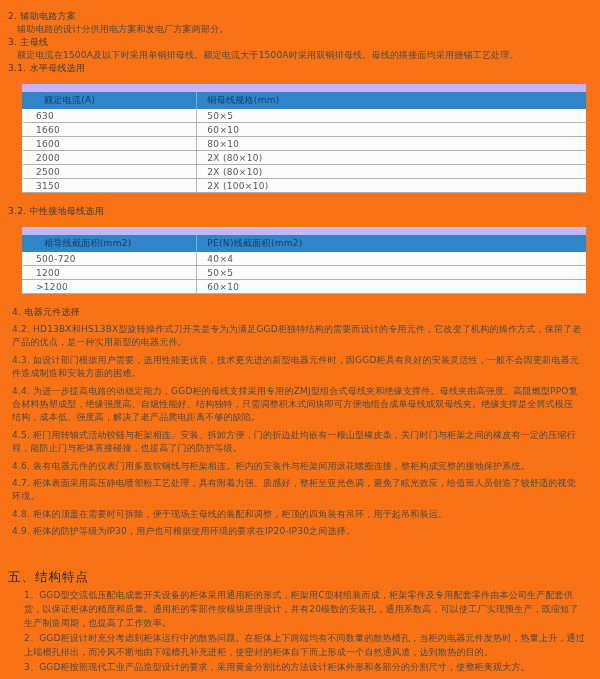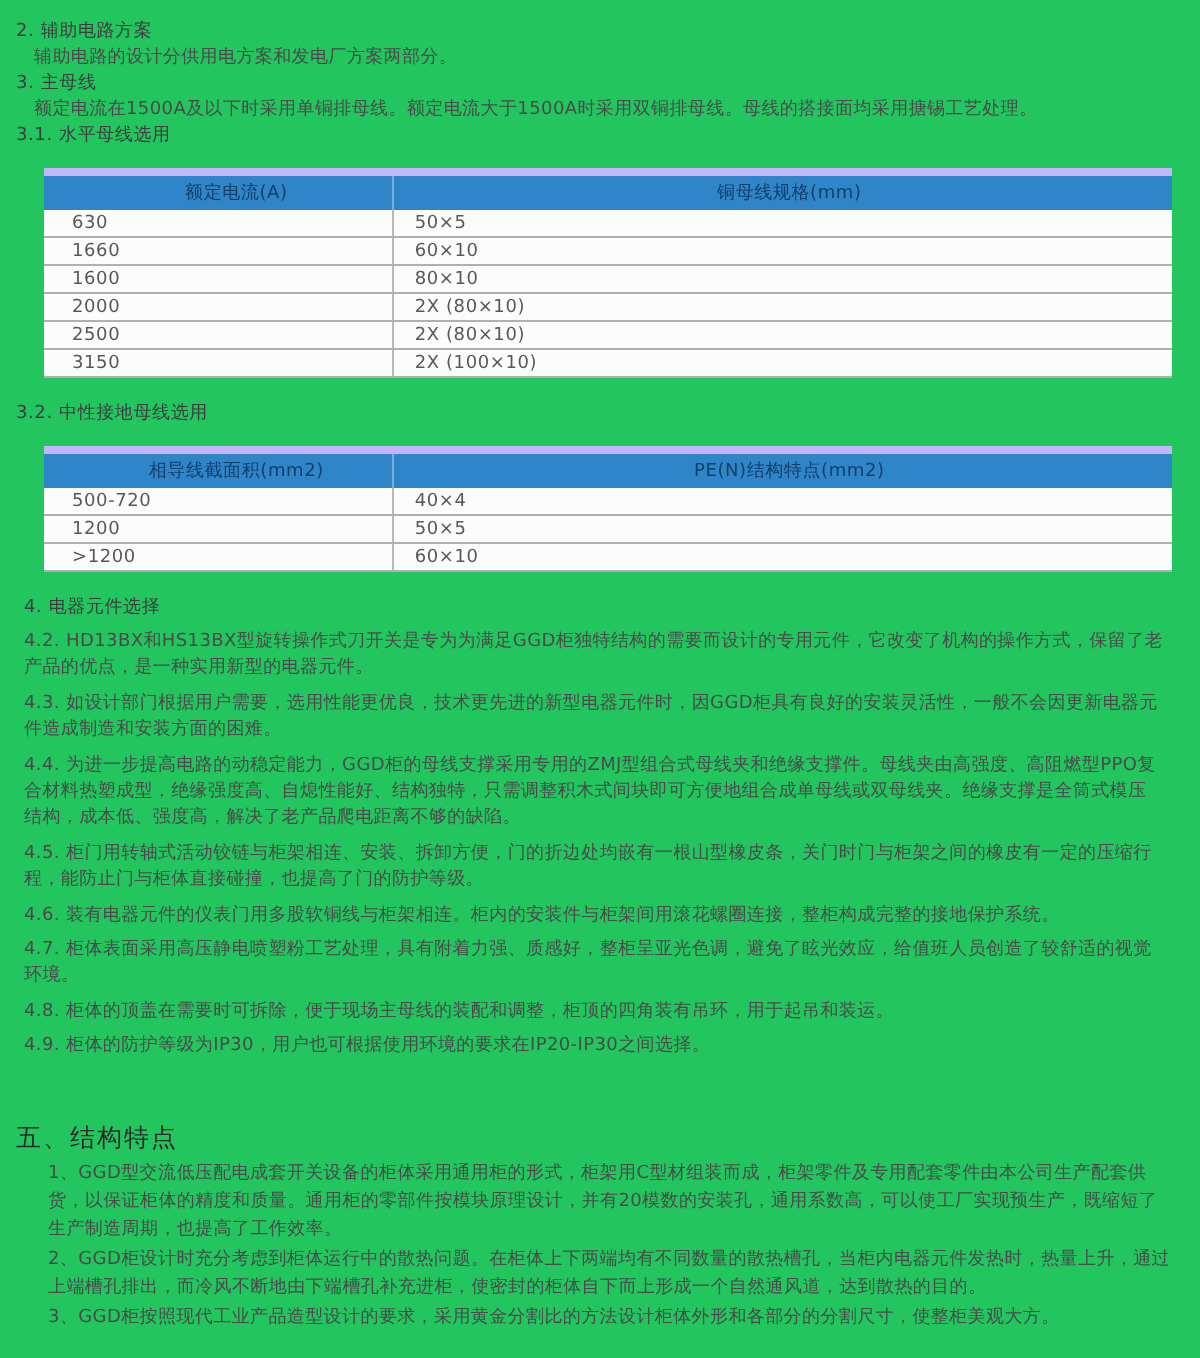--- a/index.html
+++ b/index.html
@@ -6,21 +6,21 @@
   body{
     width:600px;height:679px;overflow:hidden;
     font-family:"DejaVu Sans","Liberation Sans",sans-serif;
     color:#4a4a4a;
     -webkit-font-smoothing:antialiased;
   }
   .page{
     box-sizing:border-box;
     width:600px;height:679px;
     padding:10px 14px 0 8px;
-    background:#22c55e;
+    background:#f97316;
   }
   .h-num{
     font-size:9px;line-height:13px;color:#3d3d3d;letter-spacing:.3px;
     margin:0;
   }
   .body-line{
     font-size:9px;line-height:13px;color:#4a4a4a;letter-spacing:.2px;
     margin:0;padding-left:9px;
   }
   table.spec{
@@ -29,23 +29,23 @@
     margin:9px 0 0 14px;
     table-layout:fixed;
     font-size:9px;
     border-bottom:1px solid #8f8f8f;
   }
   table.spec col.c1{width:31%;}
   table.spec th{
     background:#2f85c8;
     color:#103f6b;
     font-weight:normal;
-    text-align:center;
+    text-align:left;
     padding:2px 4px 2px 22px;
-    border-top:4px solid #c4b5fd;
+    border-top:8px solid #c4b5fd;
     height:11px;
     letter-spacing:.3px;
   }
   table.spec th + th{border-left:1px solid rgba(255,255,255,.35);padding-left:10px;}
   table.spec td{
     color:#585858;
     padding:1px 4px 1px 14px;
     border-bottom:1px solid #b0b0b0;
     height:11px;
     background:#fcfcfc;
@@ -118,21 +118,21 @@
   <p class="h-num">3.2. 中性接地母线选用</p>
 
   <table class="spec">
     <colgroup>
         <col class="c1">
         <col>
       </colgroup>
     <thead>
       <tr>
         <th>相导线截面积(mm2)</th>
-        <th>PE(N)结构特点(mm2)</th>
+        <th>PE(N)线截面积(mm2)</th>
       </tr>
     </thead>
     <tbody>
       <tr>
         <td>500-720</td>
         <td>40×4</td>
       </tr>
       <tr>
         <td>1200</td>
         <td>50×5</td>

